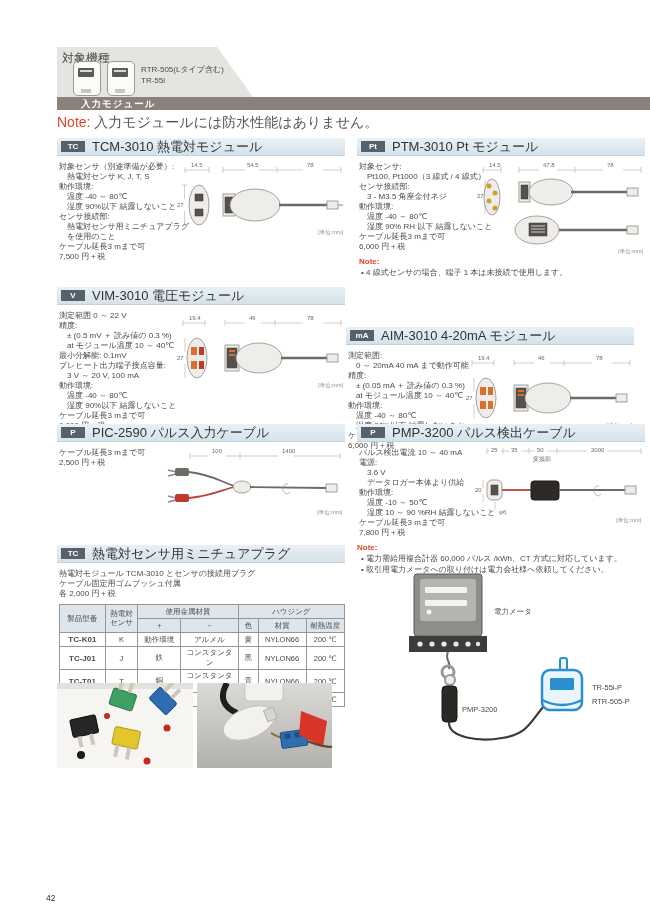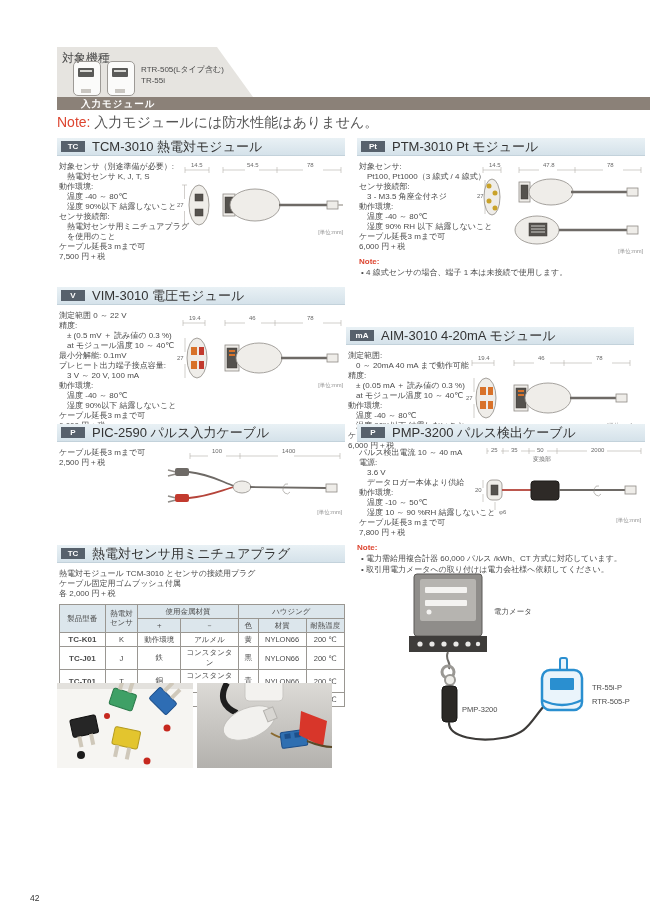--- a/index.html
+++ b/index.html
@@ -48,21 +48,21 @@
   table.plug th,table.plug td{border:1px solid #9a9792;padding:1px 2px;text-align:center;height:11px;}
   table.plug th{background:#dce6ec;font-weight:normal;white-space:pre-line;line-height:9px;}
   table.plug td.model{font-weight:bold;font-size:8px;width:44px;margin-top:43px;}
   .photos{position:absolute;left:0;top:138px;display:flex;gap:4px;}
   .photo{width:136px;height:85px;overflow:hidden;}
 
   
   .pulse-note{position:absolute;left:357px;top:543px;width:290px;}
   .wiring{position:absolute;left:392px;top:572px;}
   .svgt{font-size:7.5px;fill:#4b4b4b;}
-  .page-num{position:absolute;left:30px;top:893px;font-size:8.5px;color:#333;}
+  .page-num{position:absolute;left:46px;top:893px;font-size:8.5px;color:#333;}
 </style>
 </head>
 <body>
 
 <div id="page">
 
 
   <div class="target-box">
     <div class="target-label">対象機種</div>
     <div class="dev-icon" style="left:16px;top:14px;">

